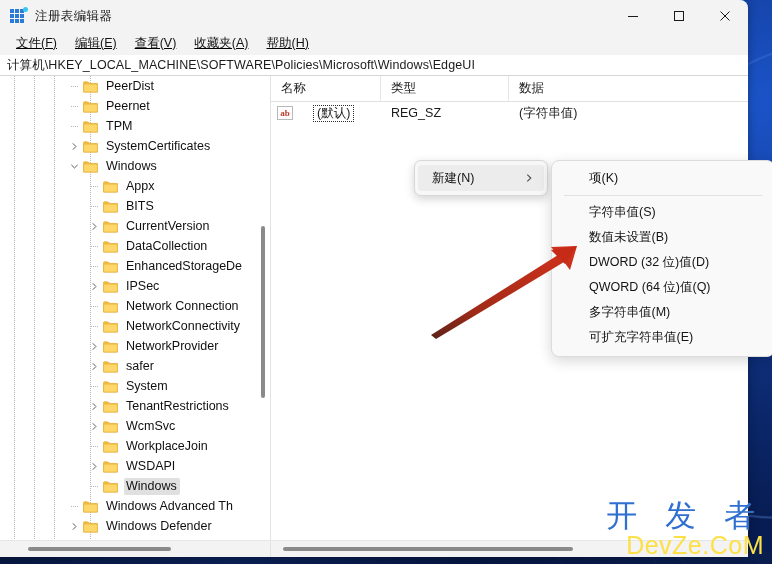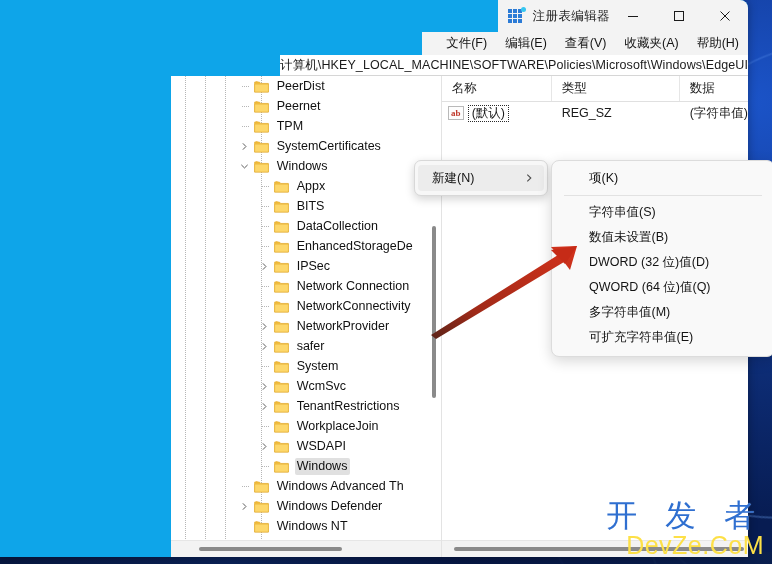--- a/index.html
+++ b/index.html
@@ -48,21 +48,20 @@
     left: 0;
     top: 0;
     width: 748px;
     height: 557px;
     background: #0ea5e9;
     border-radius: 0 8px 0 0;
     box-shadow: 0 0 10px rgba(0,0,0,.35);
     overflow: hidden;
     display: flex;
     flex-direction: column;
-    align-items: flex-end;
   }
 
   
   #title-bar {
     height: 32px;
     background: #f3f3f3;
     display: flex;
     align-items: center;
     flex: none;
     position: relative;
@@ -109,39 +108,40 @@
     justify-content: center;
     color: #1a1a1a;
   }
   #caption-buttons .cap svg { display:block; }
 
   
   #menu-bar {
     height: 23px;
     display: flex;
     align-items: center;
-    padding-left: 15px;
+    padding-left: 7px;
     background: #f3f3f3;
     flex: none;
+    text-decoration: underline;
   }
   #menu-bar .menu-item {
     font-size: 12.5px;
     color: #141414;
     padding: 2px 9px 3px 9px;
     white-space: nowrap;
   }
 
   
   #address-bar {
     height: 20px;
     background: #ffffff;
     border-bottom: 1px solid #d6d6d6;
     display: flex;
     align-items: center;
-    padding-left: 0;
+    padding-left: 7px;
     flex: none;
   }
   #address-text {
     font-size: 12.5px;
     color: #1b1b1b;
     white-space: nowrap;
     letter-spacing: .1px;
   }
 
   
@@ -289,21 +289,21 @@
     display: flex;
     align-items: center;
     box-sizing: border-box;
   }
   .list-row .cell.c0 { width: 110px; padding-left: 6px; }
   .list-row .cell.c1 { width: 128px; padding-left: 10px; }
   .list-row .cell.c2 { flex: 1 1 auto; padding-left: 10px; }
   .ab-icon {
     width: 16px; height: 14px;
     flex: none;
-    margin-right: 4px;
+    margin-right: 20px;
     border: 1px solid #b9b9b9;
     background: #fdfdfd;
     font-size: 9px;
     line-height: 12px;
     text-align: center;
     color: #c0392b;
     font-weight: bold;
     font-family: "Liberation Serif", serif;
     box-sizing: border-box;
   }
@@ -588,162 +588,178 @@
                 <svg width="15" height="13" viewBox="0 0 16 14">
                   <path d="M0.6 2.2 h5.2 l1.3 1.5 h8.3 v9.3 h-14.8 z" fill="#f6c244" stroke="#e0a92c" stroke-width="0.7"></path>
                   <path d="M0.6 4.4 h14.8 v8.6 h-14.8 z" fill="#fdd76a" stroke="#e0a92c" stroke-width="0.6"></path>
                   <rect x="1.7" y="1.4" width="2.1" height="1.1" fill="#f0b437"></rect>
                 </svg>
               </span>
               <span class="label">BITS</span>
             </div>
             <div class="tree-row">
               <span class="indent" style="width: 86px;"></span>
-              <span class="stub" style="left: 91px;"></span>
-              <span class="twisty"></span>
-              <span class="folder">
-                <svg width="15" height="13" viewBox="0 0 16 14">
-                  <path d="M0.6 2.2 h5.2 l1.3 1.5 h8.3 v9.3 h-14.8 z" fill="#f6c244" stroke="#e0a92c" stroke-width="0.7"></path>
-                  <path d="M0.6 4.4 h14.8 v8.6 h-14.8 z" fill="#fdd76a" stroke="#e0a92c" stroke-width="0.6"></path>
-                  <rect x="1.7" y="1.4" width="2.1" height="1.1" fill="#f0b437"></rect>
-                </svg>
-              </span>
-              <span class="label">DataCollection</span>
-            </div>
-            <div class="tree-row">
-              <span class="indent" style="width: 86px;"></span>
-              <span class="stub" style="left: 91px;"></span>
-              <span class="twisty"></span>
-              <span class="folder">
-                <svg width="15" height="13" viewBox="0 0 16 14">
-                  <path d="M0.6 2.2 h5.2 l1.3 1.5 h8.3 v9.3 h-14.8 z" fill="#f6c244" stroke="#e0a92c" stroke-width="0.7"></path>
-                  <path d="M0.6 4.4 h14.8 v8.6 h-14.8 z" fill="#fdd76a" stroke="#e0a92c" stroke-width="0.6"></path>
-                  <rect x="1.7" y="1.4" width="2.1" height="1.1" fill="#f0b437"></rect>
-                </svg>
-              </span>
-              <span class="label">EnhancedStorageDe</span>
-            </div>
-            <div class="tree-row">
-              <span class="indent" style="width: 86px;"></span>
               <span class="twisty">
                 <svg width="9" height="9" viewBox="0 0 10 10">
                   <polyline points="3.2,1.5 6.6,5 3.2,8.5" fill="none" stroke="#5a5a5a" stroke-width="1.1"></polyline>
                 </svg>
               </span>
               <span class="folder">
                 <svg width="15" height="13" viewBox="0 0 16 14">
                   <path d="M0.6 2.2 h5.2 l1.3 1.5 h8.3 v9.3 h-14.8 z" fill="#f6c244" stroke="#e0a92c" stroke-width="0.7"></path>
                   <path d="M0.6 4.4 h14.8 v8.6 h-14.8 z" fill="#fdd76a" stroke="#e0a92c" stroke-width="0.6"></path>
                   <rect x="1.7" y="1.4" width="2.1" height="1.1" fill="#f0b437"></rect>
                 </svg>
               </span>
-              <span class="label">IPSec</span>
+              <span class="label">CurrentVersion</span>
             </div>
             <div class="tree-row">
               <span class="indent" style="width: 86px;"></span>
               <span class="stub" style="left: 91px;"></span>
               <span class="twisty"></span>
               <span class="folder">
                 <svg width="15" height="13" viewBox="0 0 16 14">
                   <path d="M0.6 2.2 h5.2 l1.3 1.5 h8.3 v9.3 h-14.8 z" fill="#f6c244" stroke="#e0a92c" stroke-width="0.7"></path>
                   <path d="M0.6 4.4 h14.8 v8.6 h-14.8 z" fill="#fdd76a" stroke="#e0a92c" stroke-width="0.6"></path>
                   <rect x="1.7" y="1.4" width="2.1" height="1.1" fill="#f0b437"></rect>
                 </svg>
               </span>
-              <span class="label">Network Connection</span>
+              <span class="label">DataCollection</span>
             </div>
             <div class="tree-row">
               <span class="indent" style="width: 86px;"></span>
               <span class="stub" style="left: 91px;"></span>
               <span class="twisty"></span>
               <span class="folder">
                 <svg width="15" height="13" viewBox="0 0 16 14">
                   <path d="M0.6 2.2 h5.2 l1.3 1.5 h8.3 v9.3 h-14.8 z" fill="#f6c244" stroke="#e0a92c" stroke-width="0.7"></path>
                   <path d="M0.6 4.4 h14.8 v8.6 h-14.8 z" fill="#fdd76a" stroke="#e0a92c" stroke-width="0.6"></path>
                   <rect x="1.7" y="1.4" width="2.1" height="1.1" fill="#f0b437"></rect>
                 </svg>
               </span>
-              <span class="label">NetworkConnectivity</span>
+              <span class="label">EnhancedStorageDe</span>
             </div>
             <div class="tree-row">
               <span class="indent" style="width: 86px;"></span>
               <span class="twisty">
                 <svg width="9" height="9" viewBox="0 0 10 10">
                   <polyline points="3.2,1.5 6.6,5 3.2,8.5" fill="none" stroke="#5a5a5a" stroke-width="1.1"></polyline>
                 </svg>
               </span>
               <span class="folder">
                 <svg width="15" height="13" viewBox="0 0 16 14">
                   <path d="M0.6 2.2 h5.2 l1.3 1.5 h8.3 v9.3 h-14.8 z" fill="#f6c244" stroke="#e0a92c" stroke-width="0.7"></path>
                   <path d="M0.6 4.4 h14.8 v8.6 h-14.8 z" fill="#fdd76a" stroke="#e0a92c" stroke-width="0.6"></path>
                   <rect x="1.7" y="1.4" width="2.1" height="1.1" fill="#f0b437"></rect>
                 </svg>
               </span>
-              <span class="label">NetworkProvider</span>
+              <span class="label">IPSec</span>
+            </div>
+            <div class="tree-row">
+              <span class="indent" style="width: 86px;"></span>
+              <span class="stub" style="left: 91px;"></span>
+              <span class="twisty"></span>
+              <span class="folder">
+                <svg width="15" height="13" viewBox="0 0 16 14">
+                  <path d="M0.6 2.2 h5.2 l1.3 1.5 h8.3 v9.3 h-14.8 z" fill="#f6c244" stroke="#e0a92c" stroke-width="0.7"></path>
+                  <path d="M0.6 4.4 h14.8 v8.6 h-14.8 z" fill="#fdd76a" stroke="#e0a92c" stroke-width="0.6"></path>
+                  <rect x="1.7" y="1.4" width="2.1" height="1.1" fill="#f0b437"></rect>
+                </svg>
+              </span>
+              <span class="label">Network Connection</span>
+            </div>
+            <div class="tree-row">
+              <span class="indent" style="width: 86px;"></span>
+              <span class="stub" style="left: 91px;"></span>
+              <span class="twisty"></span>
+              <span class="folder">
+                <svg width="15" height="13" viewBox="0 0 16 14">
+                  <path d="M0.6 2.2 h5.2 l1.3 1.5 h8.3 v9.3 h-14.8 z" fill="#f6c244" stroke="#e0a92c" stroke-width="0.7"></path>
+                  <path d="M0.6 4.4 h14.8 v8.6 h-14.8 z" fill="#fdd76a" stroke="#e0a92c" stroke-width="0.6"></path>
+                  <rect x="1.7" y="1.4" width="2.1" height="1.1" fill="#f0b437"></rect>
+                </svg>
+              </span>
+              <span class="label">NetworkConnectivity</span>
             </div>
             <div class="tree-row">
               <span class="indent" style="width: 86px;"></span>
               <span class="twisty">
                 <svg width="9" height="9" viewBox="0 0 10 10">
                   <polyline points="3.2,1.5 6.6,5 3.2,8.5" fill="none" stroke="#5a5a5a" stroke-width="1.1"></polyline>
                 </svg>
               </span>
               <span class="folder">
                 <svg width="15" height="13" viewBox="0 0 16 14">
                   <path d="M0.6 2.2 h5.2 l1.3 1.5 h8.3 v9.3 h-14.8 z" fill="#f6c244" stroke="#e0a92c" stroke-width="0.7"></path>
                   <path d="M0.6 4.4 h14.8 v8.6 h-14.8 z" fill="#fdd76a" stroke="#e0a92c" stroke-width="0.6"></path>
                   <rect x="1.7" y="1.4" width="2.1" height="1.1" fill="#f0b437"></rect>
                 </svg>
               </span>
-              <span class="label">safer</span>
-            </div>
-            <div class="tree-row">
-              <span class="indent" style="width: 86px;"></span>
-              <span class="stub" style="left: 91px;"></span>
-              <span class="twisty"></span>
-              <span class="folder">
-                <svg width="15" height="13" viewBox="0 0 16 14">
-                  <path d="M0.6 2.2 h5.2 l1.3 1.5 h8.3 v9.3 h-14.8 z" fill="#f6c244" stroke="#e0a92c" stroke-width="0.7"></path>
-                  <path d="M0.6 4.4 h14.8 v8.6 h-14.8 z" fill="#fdd76a" stroke="#e0a92c" stroke-width="0.6"></path>
-                  <rect x="1.7" y="1.4" width="2.1" height="1.1" fill="#f0b437"></rect>
-                </svg>
-              </span>
-              <span class="label">System</span>
+              <span class="label">NetworkProvider</span>
             </div>
             <div class="tree-row">
               <span class="indent" style="width: 86px;"></span>
               <span class="twisty">
                 <svg width="9" height="9" viewBox="0 0 10 10">
                   <polyline points="3.2,1.5 6.6,5 3.2,8.5" fill="none" stroke="#5a5a5a" stroke-width="1.1"></polyline>
                 </svg>
               </span>
               <span class="folder">
                 <svg width="15" height="13" viewBox="0 0 16 14">
                   <path d="M0.6 2.2 h5.2 l1.3 1.5 h8.3 v9.3 h-14.8 z" fill="#f6c244" stroke="#e0a92c" stroke-width="0.7"></path>
                   <path d="M0.6 4.4 h14.8 v8.6 h-14.8 z" fill="#fdd76a" stroke="#e0a92c" stroke-width="0.6"></path>
                   <rect x="1.7" y="1.4" width="2.1" height="1.1" fill="#f0b437"></rect>
                 </svg>
               </span>
-              <span class="label">WcmSvc</span>
+              <span class="label">safer</span>
+            </div>
+            <div class="tree-row">
+              <span class="indent" style="width: 86px;"></span>
+              <span class="stub" style="left: 91px;"></span>
+              <span class="twisty"></span>
+              <span class="folder">
+                <svg width="15" height="13" viewBox="0 0 16 14">
+                  <path d="M0.6 2.2 h5.2 l1.3 1.5 h8.3 v9.3 h-14.8 z" fill="#f6c244" stroke="#e0a92c" stroke-width="0.7"></path>
+                  <path d="M0.6 4.4 h14.8 v8.6 h-14.8 z" fill="#fdd76a" stroke="#e0a92c" stroke-width="0.6"></path>
+                  <rect x="1.7" y="1.4" width="2.1" height="1.1" fill="#f0b437"></rect>
+                </svg>
+              </span>
+              <span class="label">System</span>
             </div>
             <div class="tree-row">
               <span class="indent" style="width: 86px;"></span>
               <span class="twisty">
                 <svg width="9" height="9" viewBox="0 0 10 10">
                   <polyline points="3.2,1.5 6.6,5 3.2,8.5" fill="none" stroke="#5a5a5a" stroke-width="1.1"></polyline>
                 </svg>
               </span>
               <span class="folder">
                 <svg width="15" height="13" viewBox="0 0 16 14">
                   <path d="M0.6 2.2 h5.2 l1.3 1.5 h8.3 v9.3 h-14.8 z" fill="#f6c244" stroke="#e0a92c" stroke-width="0.7"></path>
                   <path d="M0.6 4.4 h14.8 v8.6 h-14.8 z" fill="#fdd76a" stroke="#e0a92c" stroke-width="0.6"></path>
                   <rect x="1.7" y="1.4" width="2.1" height="1.1" fill="#f0b437"></rect>
                 </svg>
               </span>
               <span class="label">TenantRestrictions</span>
+            </div>
+            <div class="tree-row">
+              <span class="indent" style="width: 86px;"></span>
+              <span class="twisty">
+                <svg width="9" height="9" viewBox="0 0 10 10">
+                  <polyline points="3.2,1.5 6.6,5 3.2,8.5" fill="none" stroke="#5a5a5a" stroke-width="1.1"></polyline>
+                </svg>
+              </span>
+              <span class="folder">
+                <svg width="15" height="13" viewBox="0 0 16 14">
+                  <path d="M0.6 2.2 h5.2 l1.3 1.5 h8.3 v9.3 h-14.8 z" fill="#f6c244" stroke="#e0a92c" stroke-width="0.7"></path>
+                  <path d="M0.6 4.4 h14.8 v8.6 h-14.8 z" fill="#fdd76a" stroke="#e0a92c" stroke-width="0.6"></path>
+                  <rect x="1.7" y="1.4" width="2.1" height="1.1" fill="#f0b437"></rect>
+                </svg>
+              </span>
+              <span class="label">WcmSvc</span>
             </div>
             <div class="tree-row">
               <span class="indent" style="width: 86px;"></span>
               <span class="stub" style="left: 91px;"></span>
               <span class="twisty"></span>
               <span class="folder">
                 <svg width="15" height="13" viewBox="0 0 16 14">
                   <path d="M0.6 2.2 h5.2 l1.3 1.5 h8.3 v9.3 h-14.8 z" fill="#f6c244" stroke="#e0a92c" stroke-width="0.7"></path>
                   <path d="M0.6 4.4 h14.8 v8.6 h-14.8 z" fill="#fdd76a" stroke="#e0a92c" stroke-width="0.6"></path>
                   <rect x="1.7" y="1.4" width="2.1" height="1.1" fill="#f0b437"></rect>

